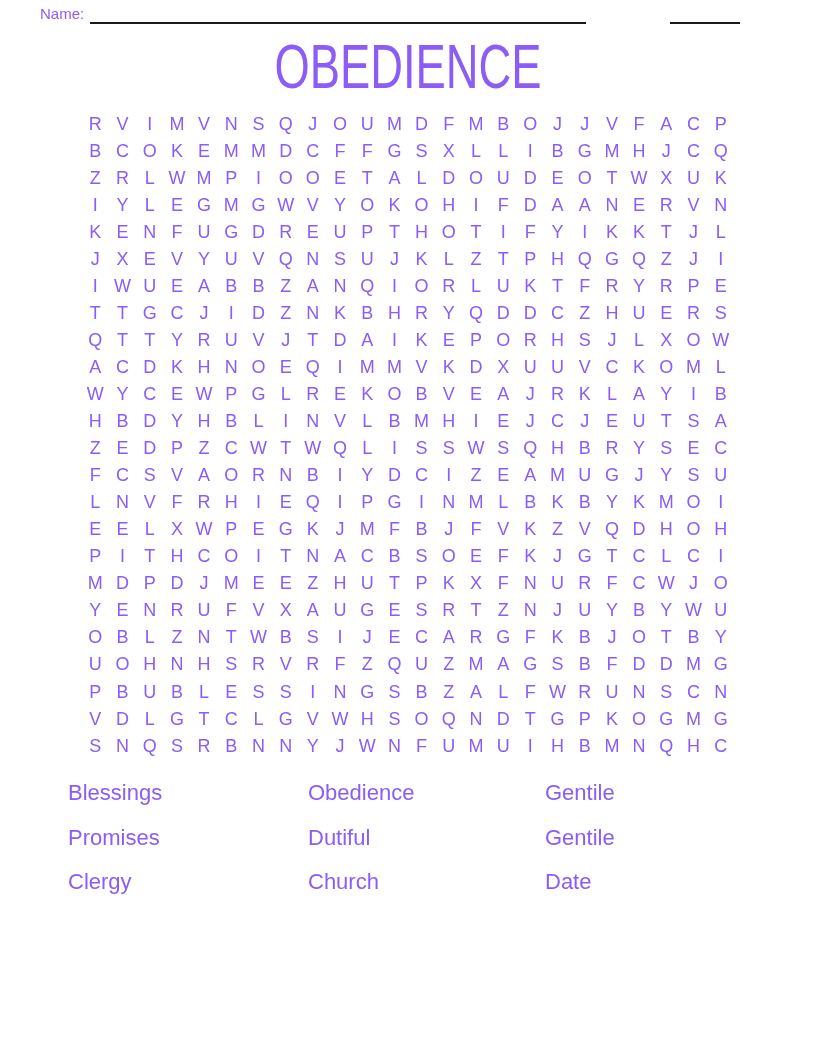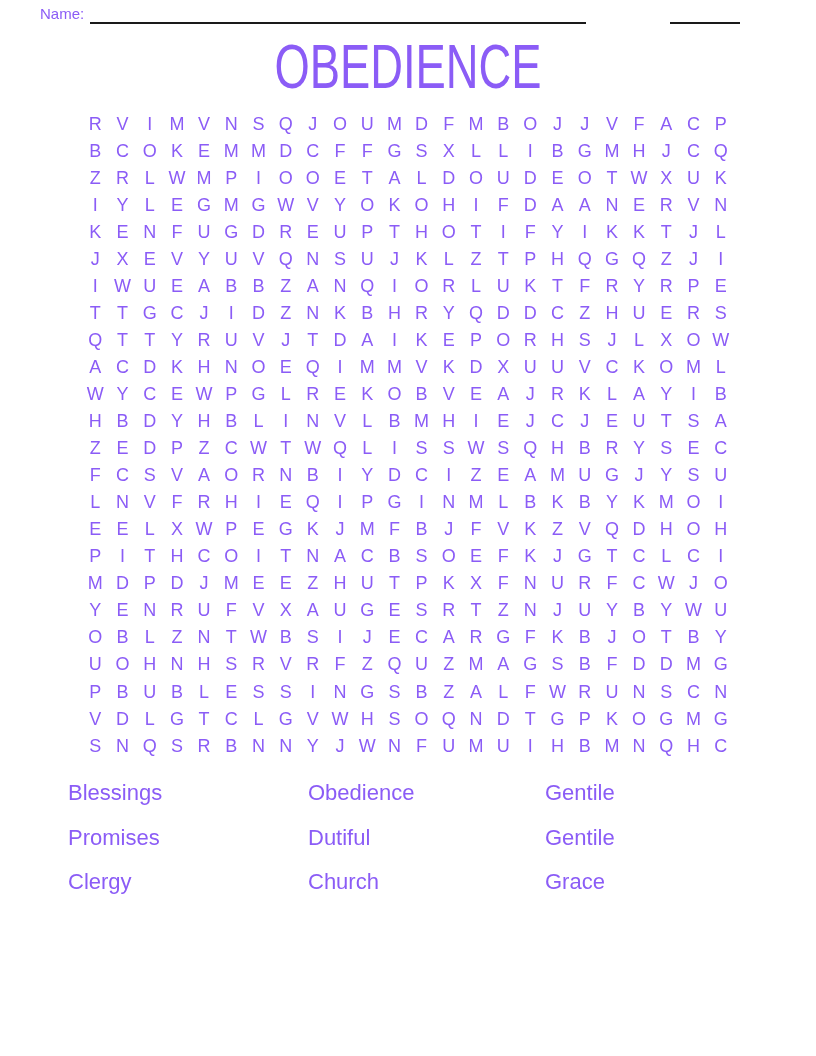--- a/index.html
+++ b/index.html
@@ -708,16 +708,16 @@
 
   <div class="words" id="wordList">
       <span class="word">Blessings</span>
       <span class="word">Obedience</span>
       <span class="word">Gentile</span>
       <span class="word">Promises</span>
       <span class="word">Dutiful</span>
       <span class="word">Gentile</span>
       <span class="word">Clergy</span>
       <span class="word">Church</span>
-      <span class="word">Grace</span>
+      <span class="word">Date</span>
     </div>
 
 </div>
 
 </body></html>

